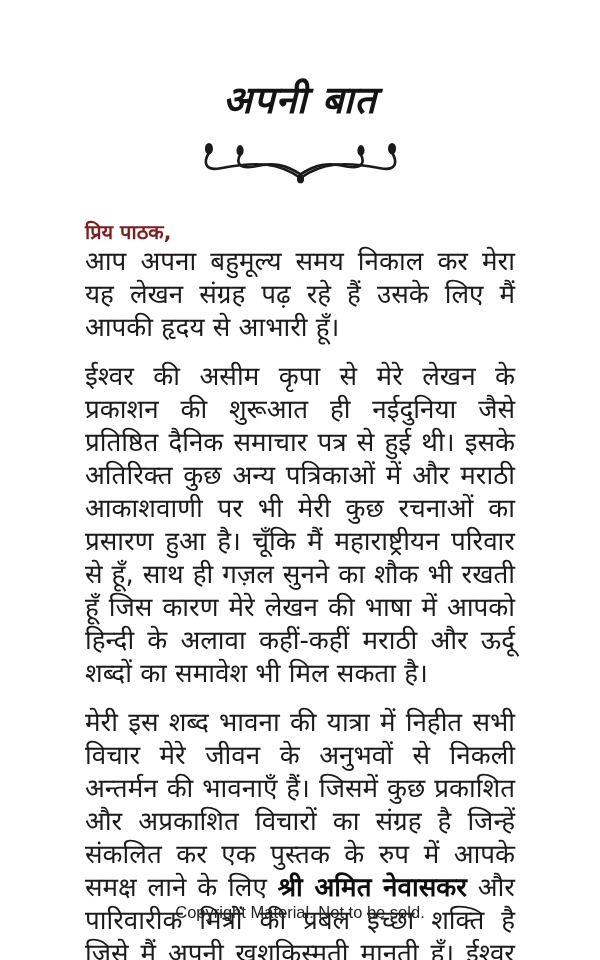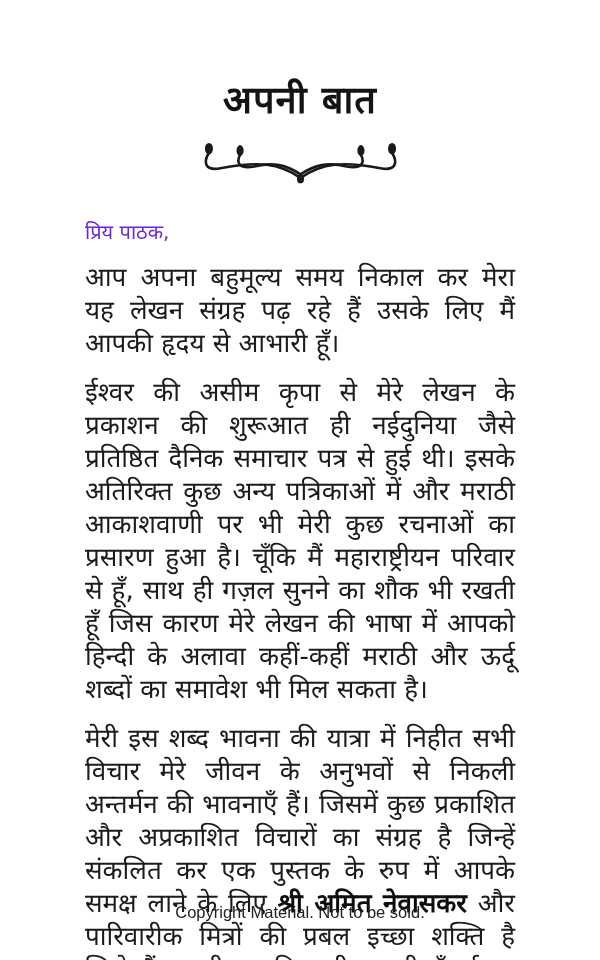--- a/index.html
+++ b/index.html
@@ -17,35 +17,36 @@
   .page-inner {
     padding: 72px 85px 0 85px;
   }
   .title {
     text-align: center;
     font-size: 38px;
     font-weight: 600;
     letter-spacing: 1px;
     color: #141414;
     font-family: "DejaVu Serif", "Liberation Serif", serif;
+    font-style: italic;
   }
   .ornament-wrap {
     text-align: center;
     margin-top: 14px;
     margin-bottom: 28px;
   }
   .ornament-wrap svg {
     width: 215px;
     height: 48px;
   }
   .salutation {
-    font-weight: 400;
+    font-weight: 700;
     font-size: 20px;
-    margin-bottom: 16px;
-    color: #6d28d9;
+    margin-bottom: 0;
+    color: #7f1d1d;
   }
   .para {
     font-size: 26px;
     line-height: 33px;
     text-align: justify;
     margin-bottom: 16px;
     color: #1b1b1b;
   }
   .para.last { margin-bottom: 16px; }
   .bold-name { font-weight: 700; color: #0d0d0d; }

